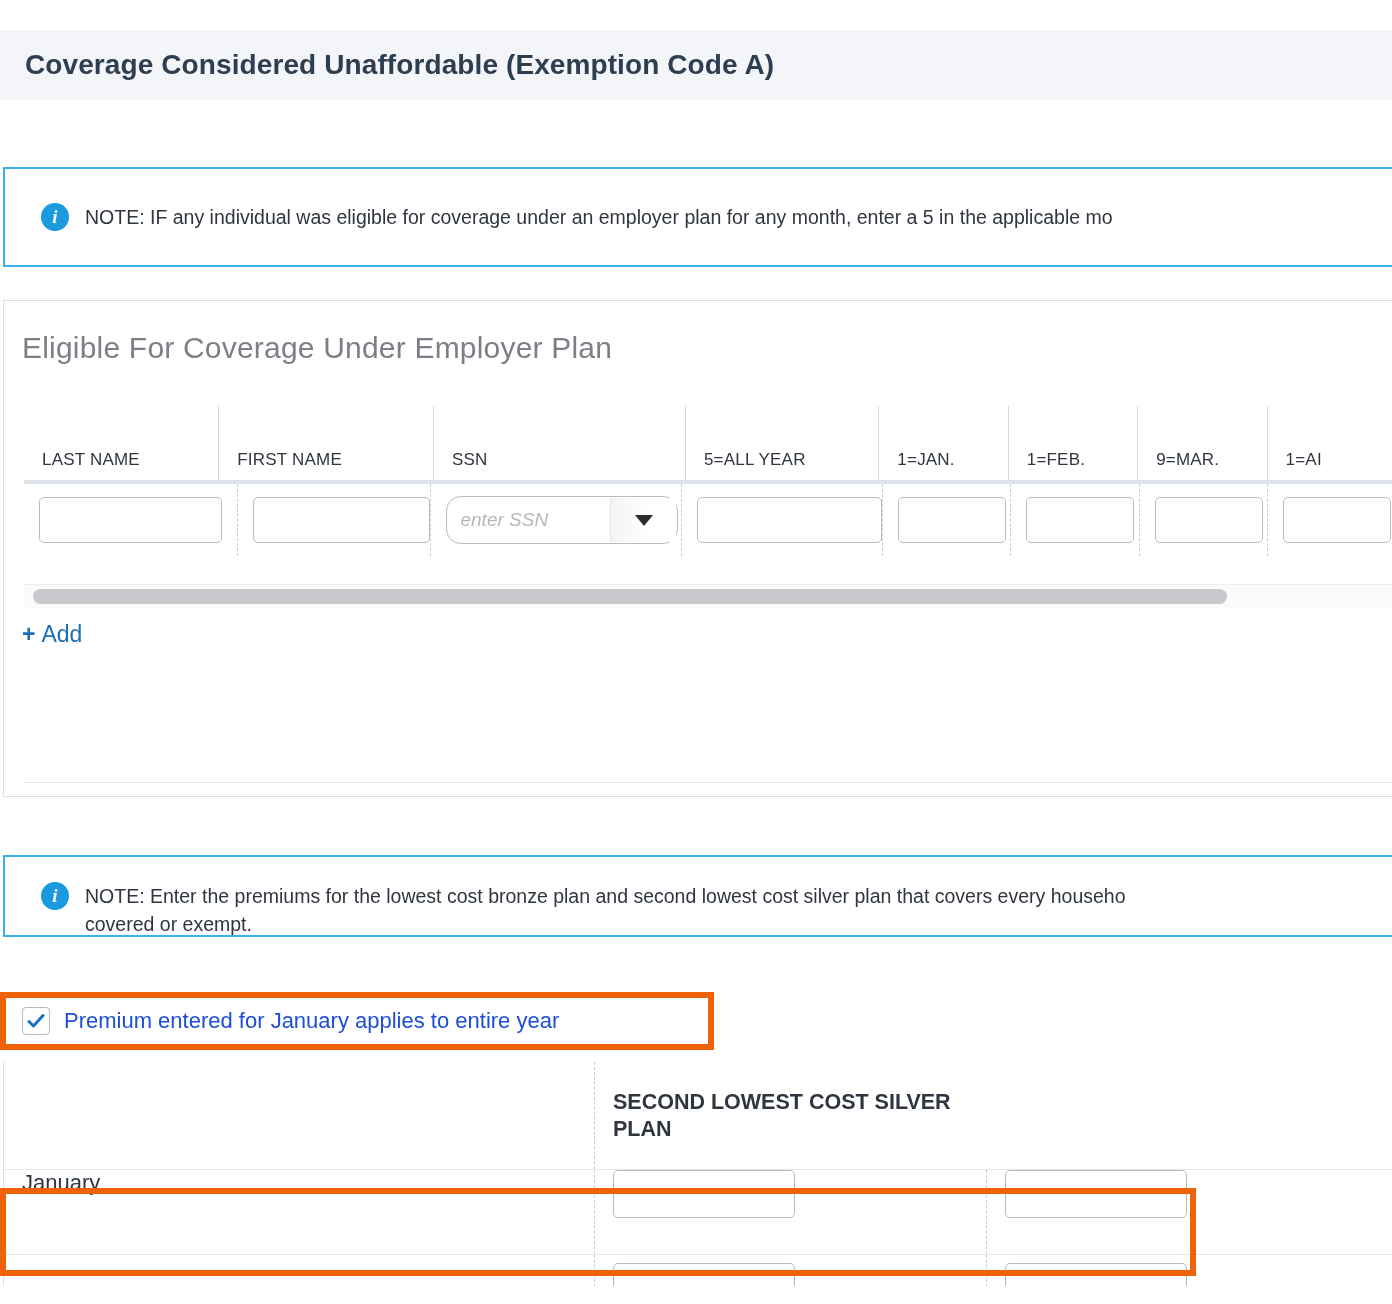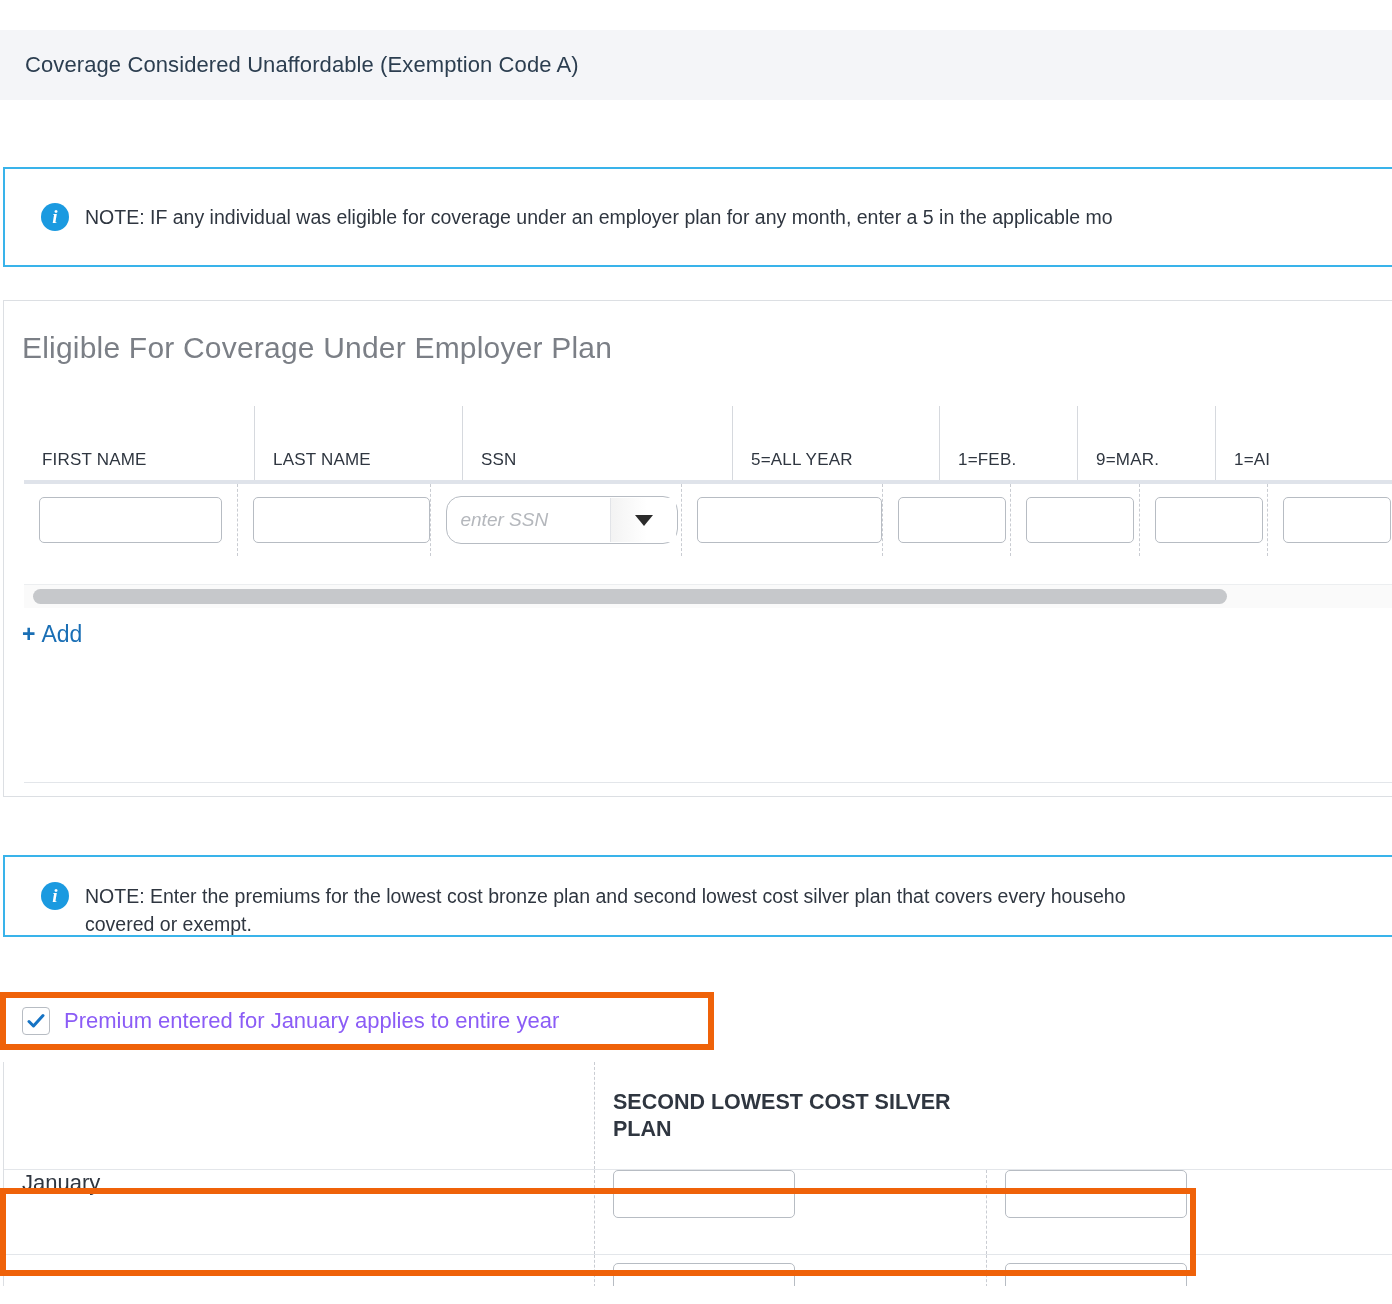--- a/index.html
+++ b/index.html
@@ -13,21 +13,21 @@
   .page { position: relative; width: 1392px; height: 1304px; background:#fff; }
 
   
   .section-bar {
     position: absolute; left: 0; top: 30px; width: 1392px; height: 70px;
     background: #f4f5f8;
     display: flex; align-items: center;
     padding-left: 25px;
   }
   .section-bar-title {
-    font-size: 22px; font-weight: 400; color: #2c3e50; letter-spacing: .1px; text-align: center;
+    font-size: 28px; font-weight: 700; color: #2c3e50; letter-spacing: .1px; text-align: center;
   }
 
   
   .note {
     position: absolute; left: 3px;
     width: 1392px;
     border: 2px solid #39b3ea;
     background: #ffffff;
     display: flex; align-items: flex-start;
     padding: 16px 0 16px 36px;
@@ -143,21 +143,21 @@
     width: 714px; height: 58px;
     border: 6px solid #ef6209; background: #fff;
     display: flex; align-items: center; padding-left: 16px;
   }
   .chk {
     width: 28px; height: 28px; border: 1px solid #b7bcc3; border-radius: 4px;
     background: #fff; display: flex; align-items: center; justify-content: center;
     margin-right: 14px; flex: 0 0 auto;
   }
   .chk svg { display: block; }
-  .chk-label { font-size: 22px; color: #8b5cf6; }
+  .chk-label { font-size: 22px; color: #1d4ed8; }
 
   
   .prem {
     position: absolute; left: 3px; top: 1062px; width: 1392px;
     border-left: 1px solid #dcdfe3;
   }
   .prem-head { display: flex; height: 108px; border-bottom: 1px solid #e3e6ea; }
   .prem-head .pcell {
     display: flex; align-items: center; padding: 0 14px 0 18px;
     border-left: 1px dashed #c9ccd2;
@@ -196,24 +196,25 @@
   <div class="note note-1">
     <div class="info-icon">i</div>
     <div class="note-text">NOTE: IF any individual was eligible for coverage under an employer plan for any month, enter a 5 in the applicable mo</div>
   </div>
 
   <div class="card">
     <div class="card-heading">Eligible For Coverage Under Employer Plan</div>
 
     <div class="grid-wrap">
       <div class="grid-head">
+        <div class="cell c-last">LAST NAME</div>
         <div class="cell c-first">FIRST NAME</div>
-        <div class="cell c-last">LAST NAME</div>
         <div class="cell c-ssn">SSN</div>
         <div class="cell c-all">5=ALL YEAR</div>
+        <div class="cell c-mon">1=JAN.</div>
         <div class="cell c-mon">1=FEB.</div>
         <div class="cell c-mon">9=MAR.</div>
         <div class="cell c-mon">1=AI</div>
       </div>
 
       <div class="grid-body">
         <div class="cell c-first">
           <input class="txtbox w-first" type="text" value="" style="">
         </div>
         <div class="cell c-last">

